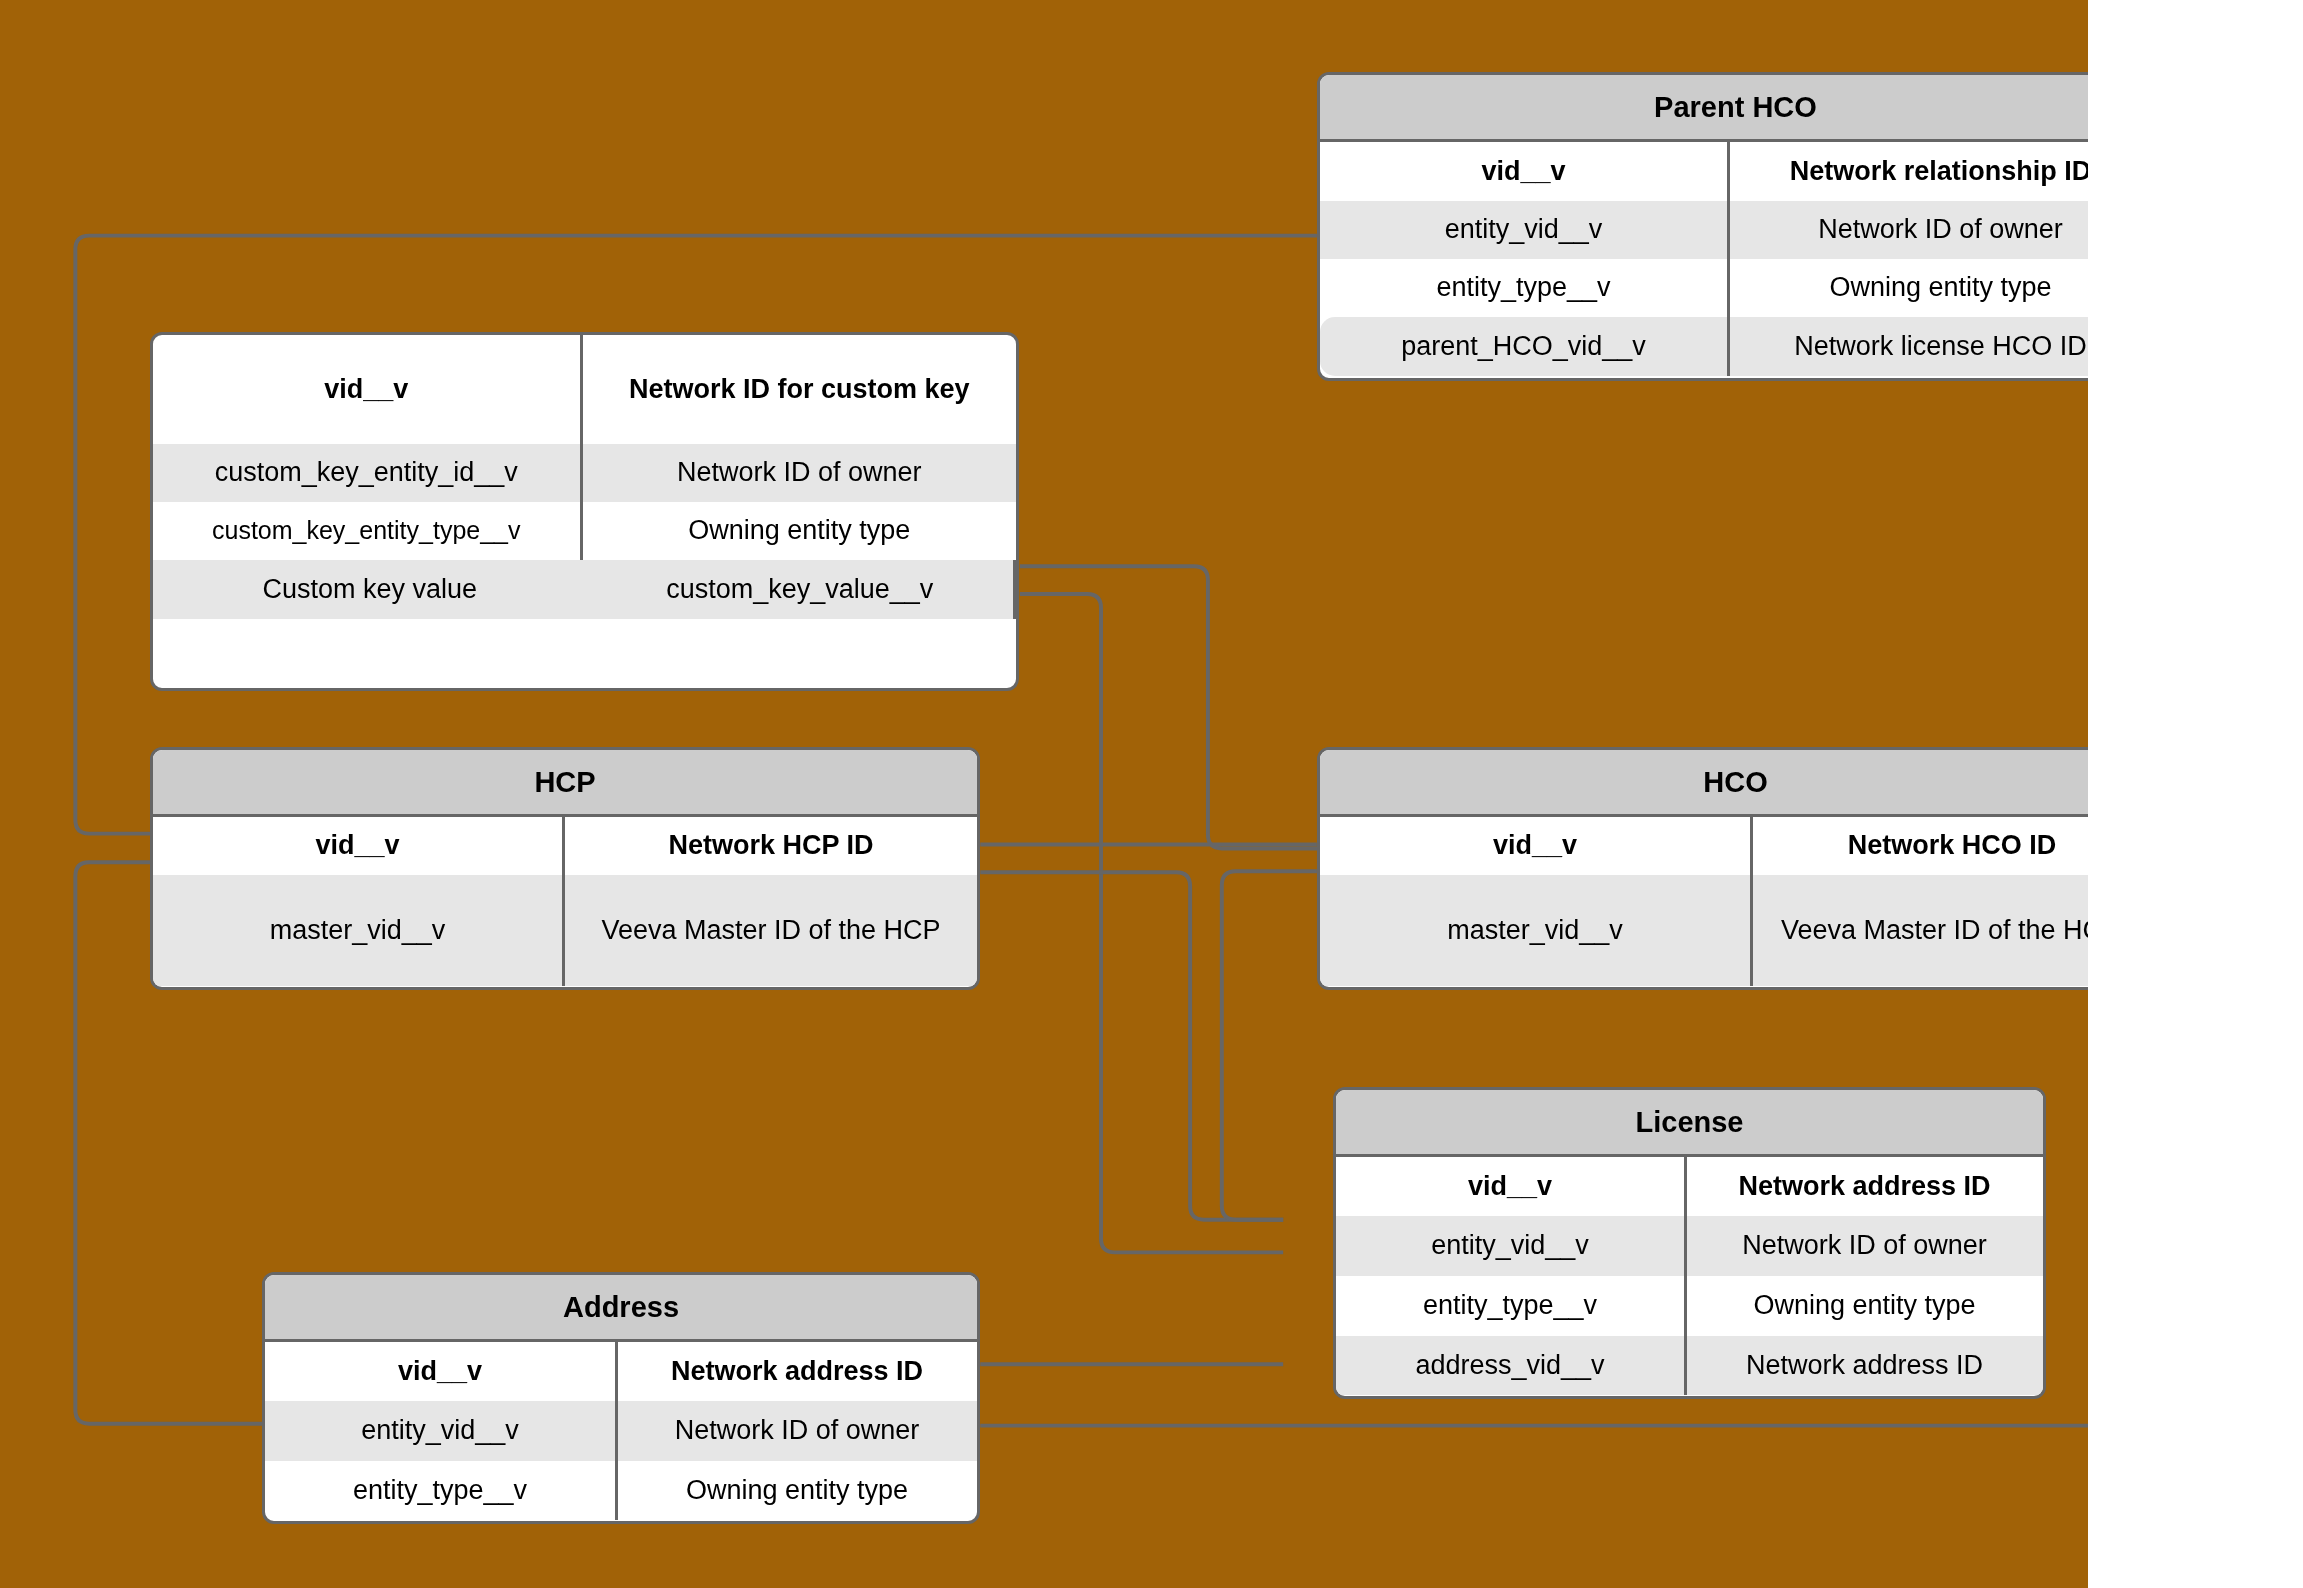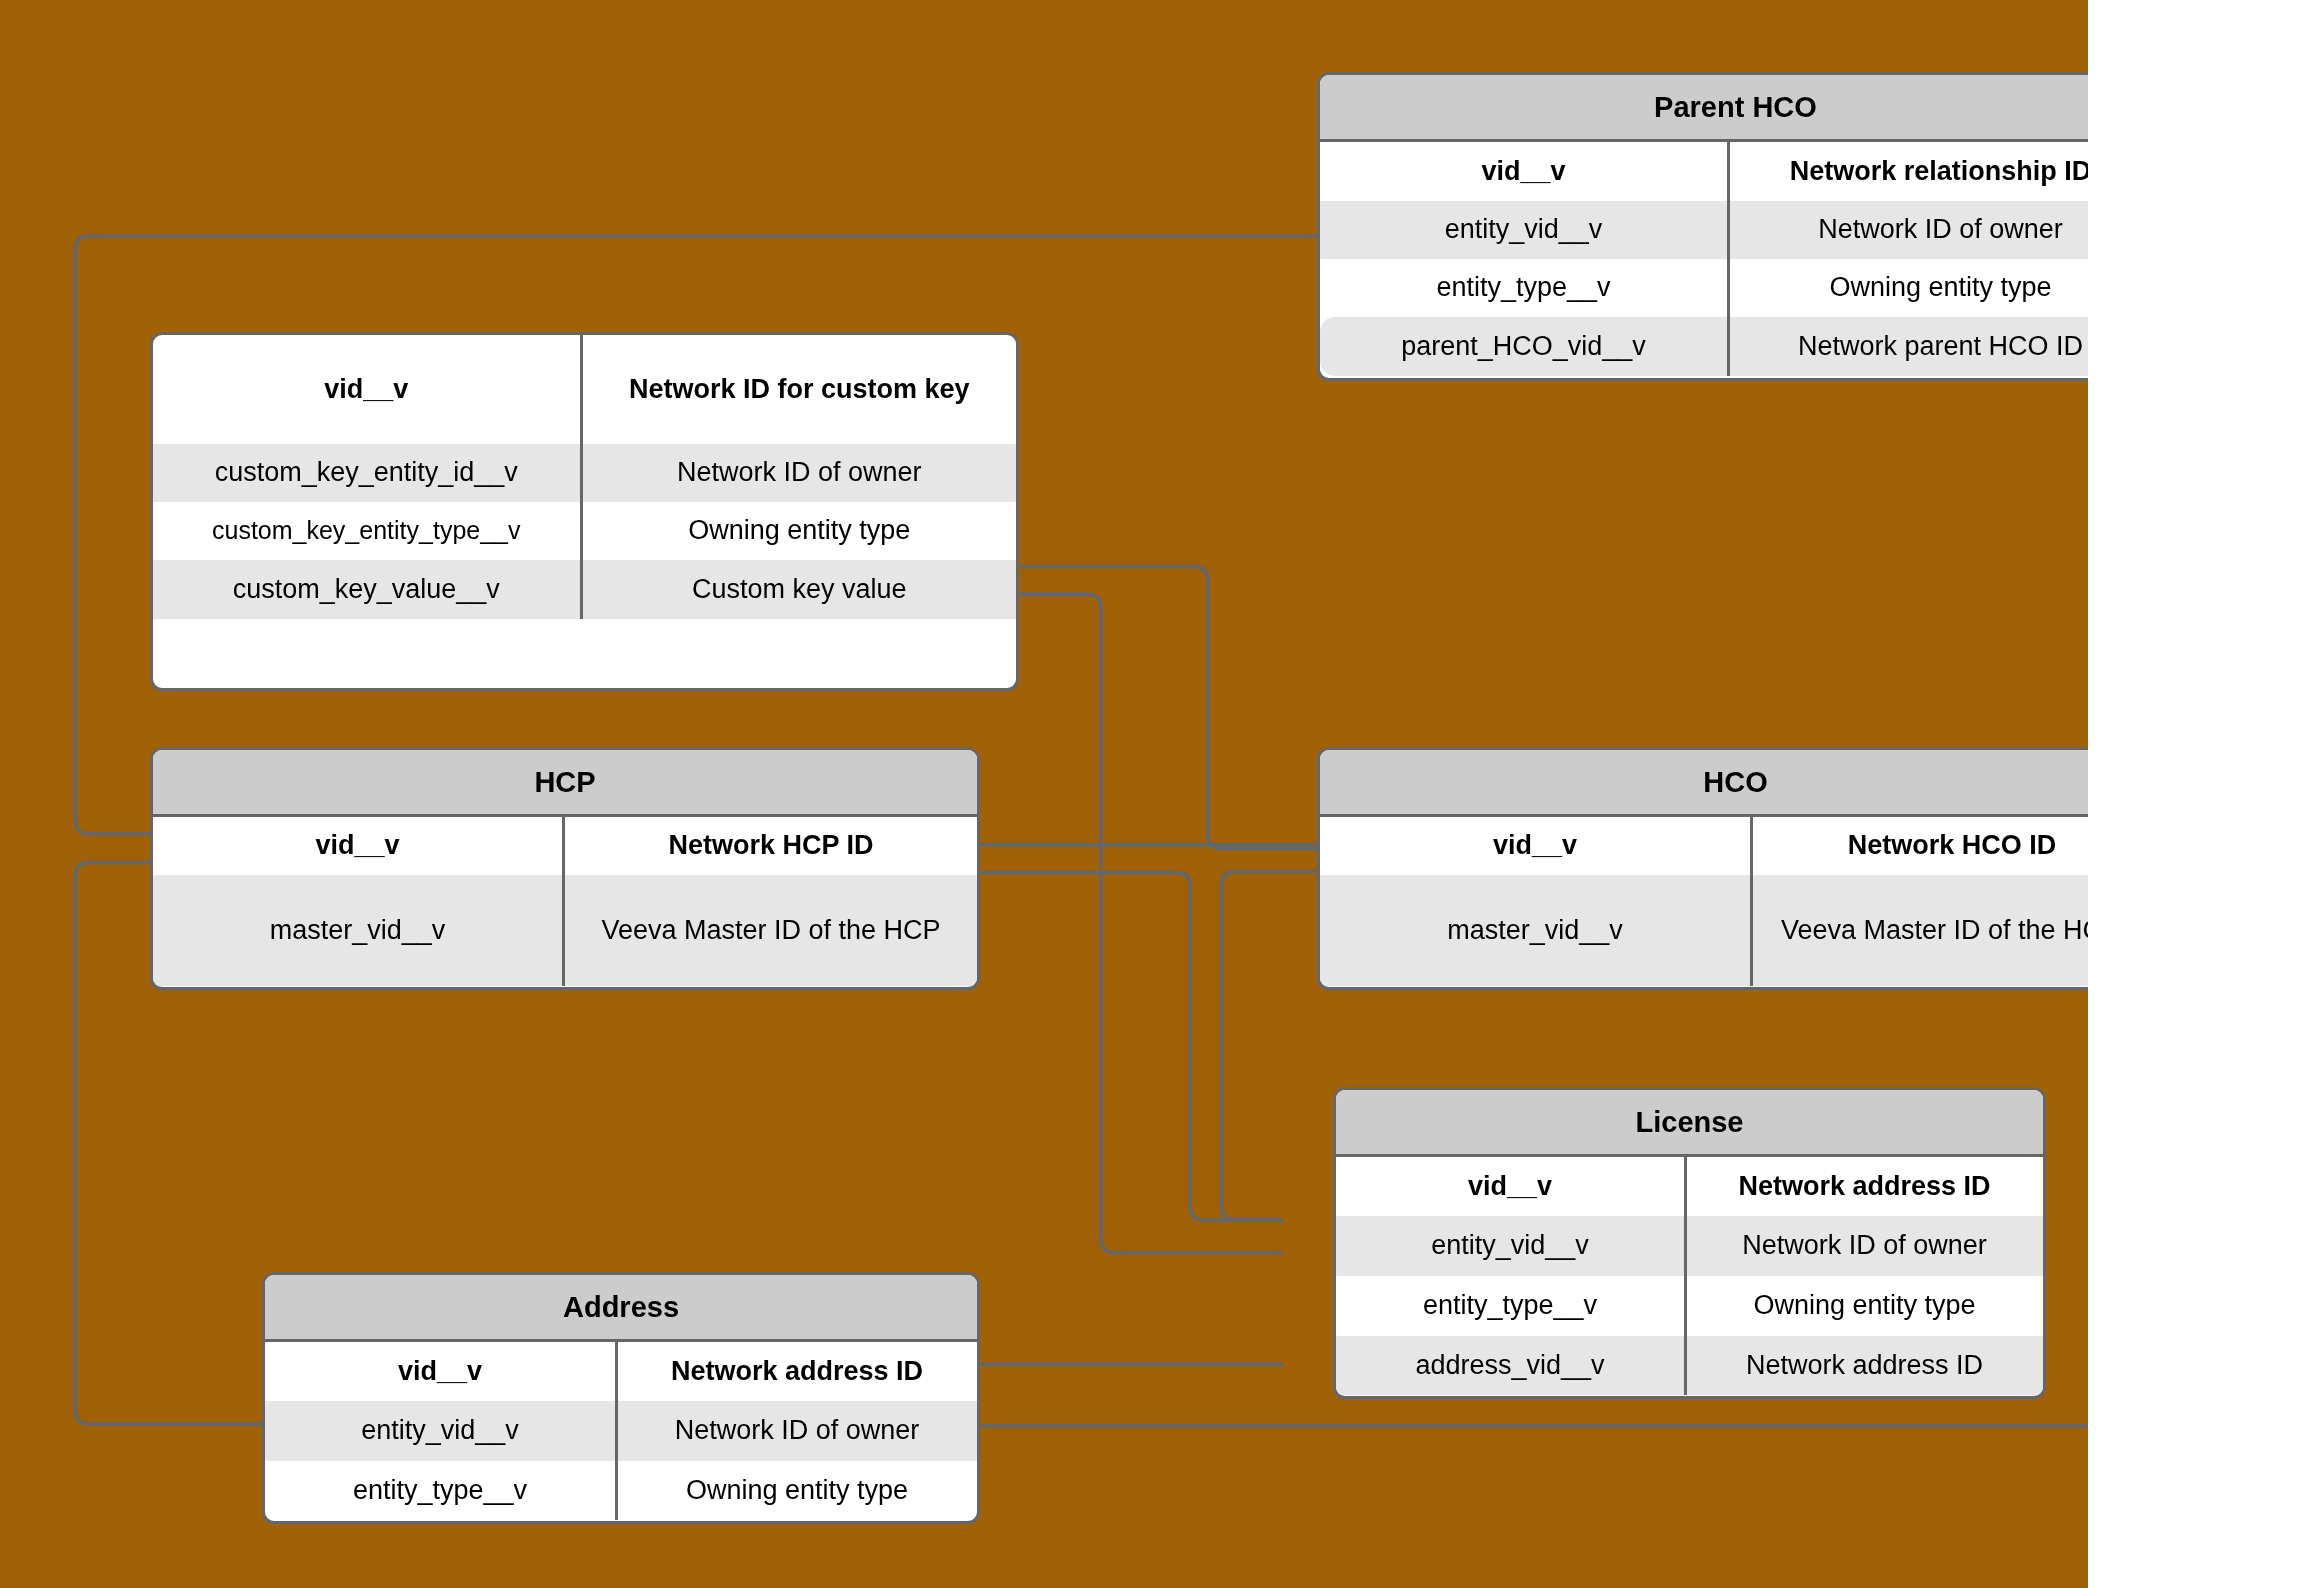--- a/index.html
+++ b/index.html
@@ -117,42 +117,42 @@
       <div class="ent-row alt" style="height:58px;">
         <div class="cell left-col" style="width:410px;">entity_vid__v</div>
         <div class="cell" style="width:421px;">Network ID of owner</div>
       </div>
       <div class="ent-row" style="height:58px;">
         <div class="cell left-col" style="width:410px;">entity_type__v</div>
         <div class="cell" style="width:421px;">Owning entity type</div>
       </div>
       <div class="ent-row alt" style="height:59px;border-radius:15px;">
         <div class="cell left-col" style="width:410px;">parent_HCO_vid__v</div>
-        <div class="cell" style="width:421px;">Network parent HCO ID</div>
+        <div class="cell" style="width:421px;">Network license HCO ID</div>
       </div>
     </div>
   </div>
 
   <div class="entity" style="left:150px; top:332px; width:869px; height:359px;">
     <div class="ent-body">
       <div class="ent-row hdr" style="height:109px;">
         <div class="cell left-col" style="width:430px;">vid__v</div>
         <div class="cell" style="width:434px;">Network ID for custom key</div>
       </div>
       <div class="ent-row alt" style="height:58px;">
         <div class="cell left-col" style="width:430px;">custom_key_entity_id__v</div>
         <div class="cell" style="width:434px;">Network ID of owner</div>
       </div>
       <div class="ent-row" style="height:58px;">
         <div class="cell left-col" style="width:430px; font-size:25px;">custom_key_entity_type__v</div>
         <div class="cell" style="width:434px;">Owning entity type</div>
       </div>
       <div class="ent-row alt" style="height:59px;">
+        <div class="cell" style="width:434px;">Custom key value</div>
         <div class="cell left-col" style="width:430px;">custom_key_value__v</div>
-        <div class="cell" style="width:434px;">Custom key value</div>
       </div>
     </div>
   </div>
 
   <div class="entity" style="left:150px; top:747px; width:830px; height:243px;">
     <div class="entity-title" style="height:67px;">HCP</div>
     <div class="ent-body">
       <div class="ent-row hdr" style="height:58px;">
         <div class="cell left-col" style="width:412px;">vid__v</div>
         <div class="cell" style="width:412px;">Network HCP ID</div>

